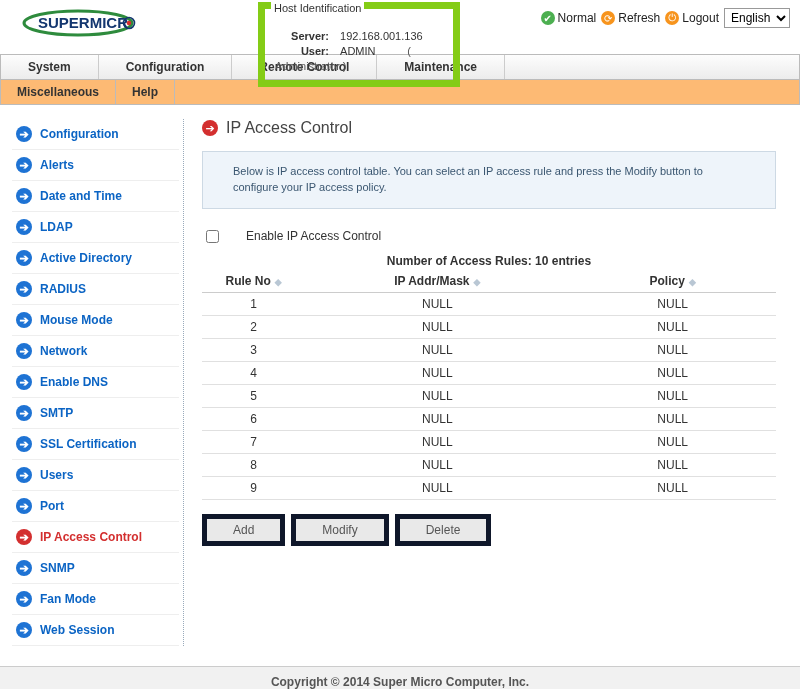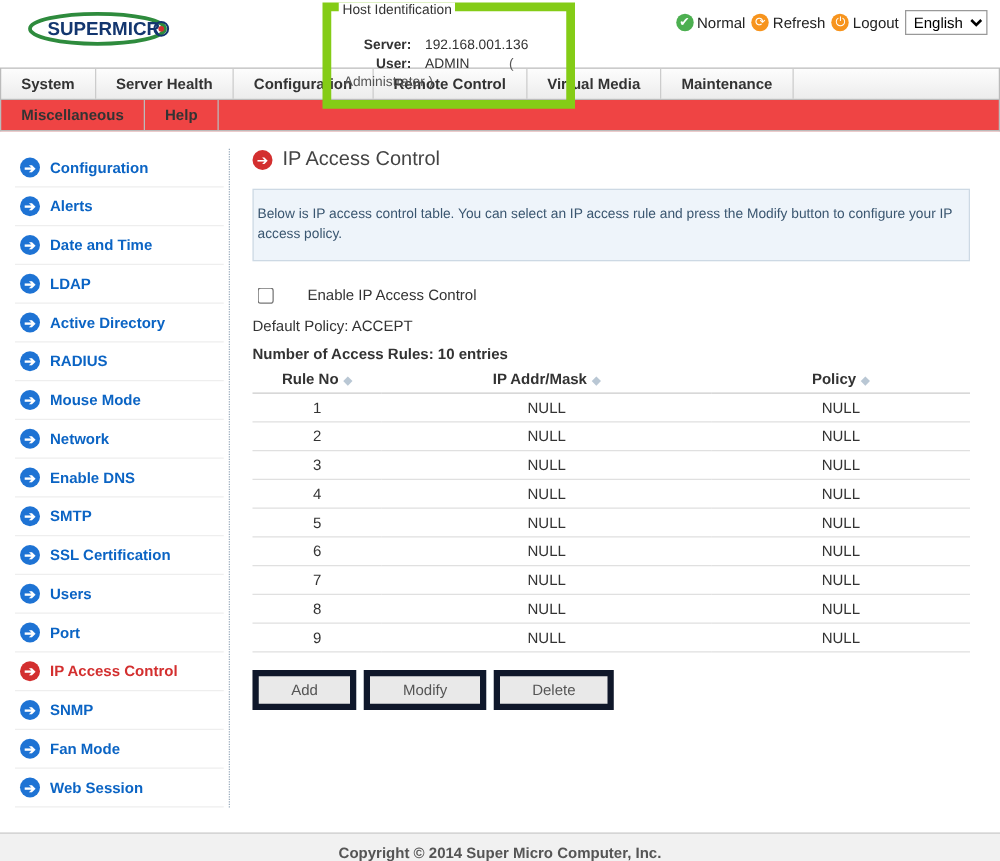--- a/index.html
+++ b/index.html
@@ -61,29 +61,29 @@
     padding: 1px 2px;
   }
   
   .menu {
     border: 1px solid #bbb;
     background: linear-gradient(#fdfdfd, #ececec);
     display:flex;
     margin-top: 4px;
   }
   .menu .item {
-    padding: 5px 16px;
+    padding: 5px 27px;
     border-right: 1px solid #ccc;
     font-weight: bold;
     color: #333;
     font-size: 12px;
     cursor: pointer;
   }
   .menu2 {
-    background: #ef4444;
+    background: #fdba74;
     display:flex;
     border:1px solid #bbb;
     border-top:none;
   }
   .menu2 .item {
     padding: 5px 16px;
     border-right: 1px solid #bbb;
     font-weight: bold;
     font-size: 12px;
     cursor:pointer;
@@ -124,28 +124,28 @@
   .page-title {
     font-size: 16px;
     color:#444;
     display:flex; align-items:center; gap:8px;
     margin-bottom: 14px;
   }
   .desc-box {
     border:1px solid #cdd9e4;
     background:#eef4fa;
     color:#3a5670;
-    padding:12px 3px;
+    padding:12px 30px;
     font-size:11px;
     line-height:1.45;
     margin-bottom: 18px;
   }
   .enable-row { display:flex; align-items:center; gap:24px; font-size:12px; margin-bottom:8px;}
   .default-policy { font-size:12px; margin-bottom:8px; }
-  .counter { text-align:left; font-size:12px; font-weight:bold; margin-bottom:2px; }
+  .counter { text-align:center; font-size:12px; font-weight:bold; margin-bottom:2px; }
   table.rules {
     width:100%;
     border-collapse:collapse;
     font-size:12px;
   }
   table.rules th {
     text-align:center;
     font-weight:bold;
     padding:4px 0;
     border-bottom:1px solid #ccc;
@@ -212,24 +212,22 @@
     <span class="status-icon ic-orange">⏻</span>
     <a href="#">Logout</a>
     <select class="lang">
       <option>English</option>
     </select>
   </div>
 </div>
 
 <div class="menu">
   <div class="item">System</div>
-  <div class="item">Server Health</div>
   <div class="item">Configuration</div>
   <div class="item">Remote Control</div>
-  <div class="item">Virtual Media</div>
   <div class="item">Maintenance</div>
 </div>
 <div class="menu2">
   <div class="item">Miscellaneous</div>
   <div class="item">Help</div>
 </div>
 
 <div class="body">
   <div class="side" id="sidebar">
       <div class="s-item">
@@ -308,21 +306,20 @@
       <span>IP Access Control</span>
     </div>
 
     <div class="desc-box">Below is IP access control table. You can select an IP access rule and press the Modify button to configure your IP access policy.</div>
 
     <div class="enable-row">
       <input type="checkbox" style="">
       <span>Enable IP Access Control</span>
     </div>
 
-    <div class="default-policy">Default Policy: ACCEPT</div>
 
     <div class="counter">Number of Access Rules: 10 entries</div>
 
     <table class="rules">
       <thead>
         <tr>
           <th style="width:18%">
             <span>Rule No</span><span class="sort">◆</span>
           </th>
           <th style="width:46%">

